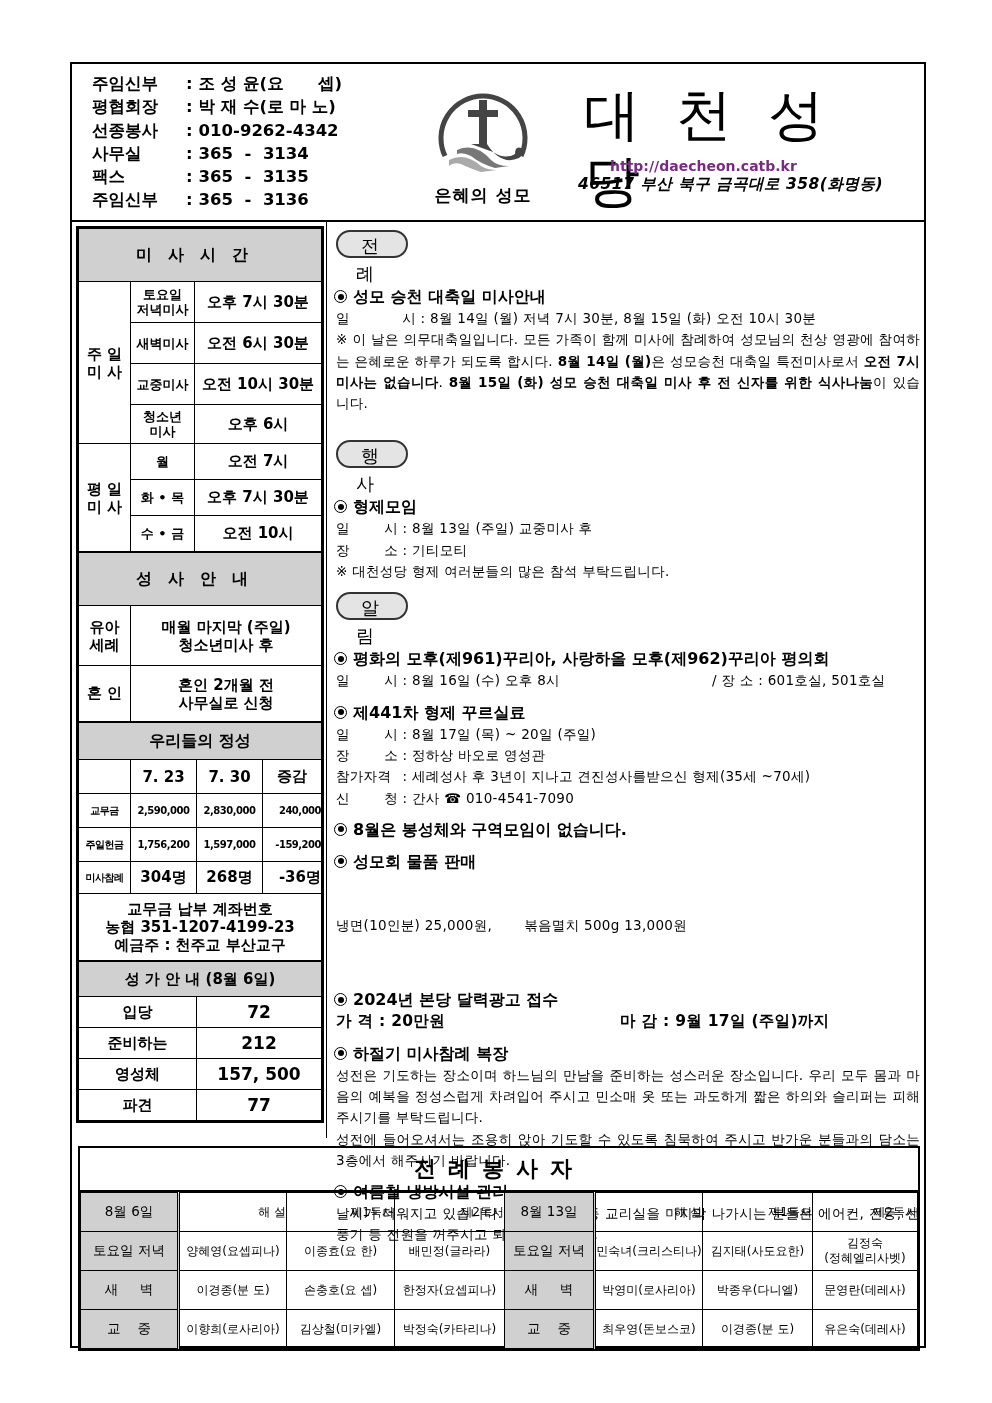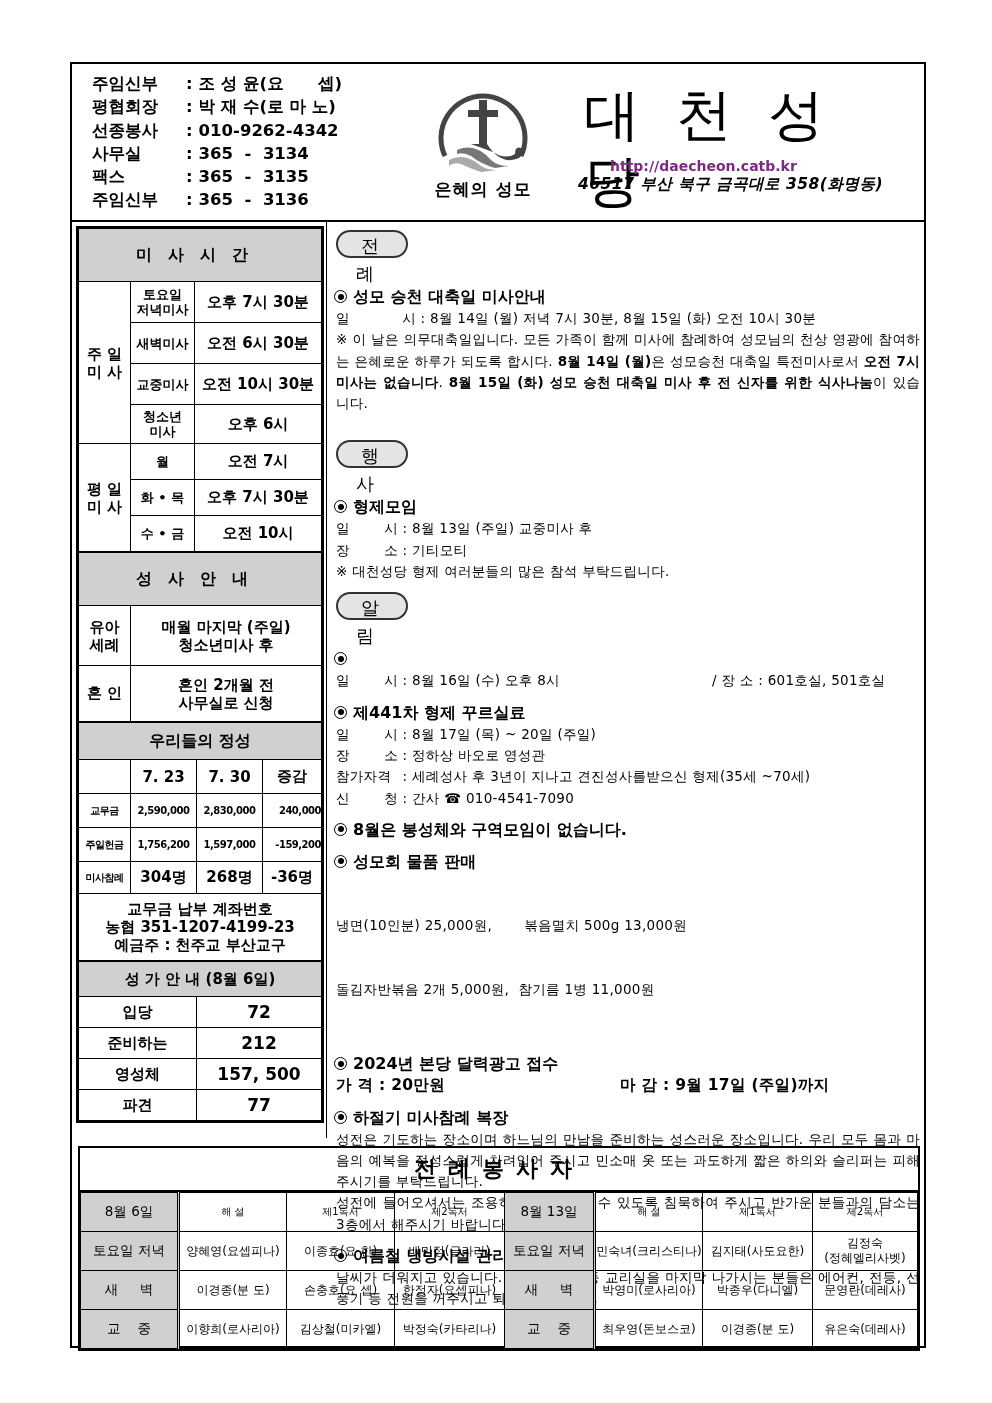--- a/index.html
+++ b/index.html
@@ -7,21 +7,21 @@
   .page { position:absolute; left:70px; top:62px; width:856px; height:1286px; border:2px solid #000; box-sizing:border-box; }
 
   
   .hdr { position:absolute; left:0; top:0; width:852px; height:156px; border-bottom:2px solid #000; }
   .hinfo { position:absolute; left:20px; top:8px; font-size:16.5px; font-weight:bold; line-height:23.3px; }
   .hinfo .row { display:flex; white-space:pre; }
   .hinfo .k { display:inline-block; width:88px; text-align:justify; text-align-last:justify; }
   .hinfo .sep { margin:0 6px; }
   .logo { position:absolute; left:356px; top:22px; width:110px; text-align:center; }
   .logo svg { display:block; margin:0 auto; }
-  .logo .cap { font-size:17px; font-weight:bold; margin-top:0px; letter-spacing:1px; }
+  .logo .cap { font-size:17px; font-weight:bold; margin-top:6px; letter-spacing:1px; }
   .title { position:absolute; left:512px; top:18px; font-size:56px; font-weight:normal; letter-spacing:36px; line-height:66px; }
   .url { position:absolute; left:538px; top:94px; font-size:14px; font-weight:bold; color:#7a2a82; }
   .addr { position:absolute; left:506px; top:110px; font-size:15.5px; font-weight:bold; letter-spacing:0.5px;font-style:italic; }
 
   
   .leftcol { position:absolute; left:4px; top:162px; width:248px; border:2px solid #000; box-sizing:border-box; }
   .vline { position:absolute; left:254px; top:156px; width:1px; height:918px; background:#000; }
   table.t { border-collapse:collapse; width:100%; }
   table.t td { border:1px solid #000; text-align:center; vertical-align:middle; font-weight:bold; padding:0; }
   .gray { background:#d0d0d0; }
@@ -41,21 +41,21 @@
   .body { font-size:13.5px; line-height:21.3px; letter-spacing:0.3px; text-align:justify; padding-left:2px; }
   .body .lbl { display:inline-block; width:62px; text-align:justify; text-align-last:justify; }
   .gap { height:14px; }
   .big { font-size:15.5px; font-weight:bold; }
 
   
   .bottom { position:absolute; left:6px; top:1082px; width:842px; border:2px solid #000; box-sizing:border-box; }
   .btitle { height:42px; text-align:center; font-size:22px; font-weight:bold; letter-spacing:12px; line-height:42px; border-bottom:2px solid #000; }
   table.b { border-collapse:collapse; width:100%; table-layout:fixed; }
   table.b td { border:1px solid #000; text-align:center; vertical-align:middle; height:38px; font-size:12px; padding:0; }
-  table.b td.hd { font-size:10px; }
+  table.b td.hd { font-size:12px;text-align:right; }
   table.b td.date { font-size:13.5px; }
   table.b td.dbl { border-right:3px double #000; }
 </style>
 </head>
 <body>
 
 <div class="page">
 
   <div class="hdr">
     <div class="hinfo">
@@ -183,21 +183,21 @@
       <tr style="height:34px">
             <td class="tiny">주일헌금</td>
             <td class="tiny">1,756,200</td>
             <td class="tiny">1,597,000</td>
             <td class="tiny" style="text-align:right">-159,200</td>
           </tr>
       <tr style="height:32px">
             <td class="tiny">미사참례</td>
             <td class="md">304명</td>
             <td class="md">268명</td>
-            <td class="md" style="text-align:center">-36명</td>
+            <td class="md" style="text-align:right">-36명</td>
           </tr>
       <tr>
             <td colspan="4" class="acct" style="white-space:pre-line">교무금 납부 계좌번호
 농협 351-1207-4199-23
 예금주 : 천주교 부산교구</td>
           </tr>
     </tbody>
       </table>
 
     <table class="t">
@@ -242,42 +242,41 @@
     <div class="badge">행사</div>
     <div class="item-title"><span class="dot"></span><span>형제모임</span></div>
     <div class="body">
       <div><span class="lbl">일 시</span> : <span>8월 13일 (주일) 교중미사 후</span></div>
       <div><span class="lbl">장 소</span> : <span>기티모티</span></div>
       <div>※ 대천성당 형제 여러분들의 많은 참석 부탁드립니다.</div>
     </div>
 
     <div class="gap" style="height:10px"></div>
     <div class="badge">알림</div>
-    <div class="item-title"><span class="dot"></span></div>
+    <div class="item-title"><span class="dot"></span><span>평화의 모후(제961)꾸리아, 사랑하올 모후(제962)꾸리아 평의회</span></div>
     <div class="body">
       <div><span class="lbl">일 시</span> : <span style="display:inline-block;width:300px">8월 16일 (수) 오후 8시</span><span>/ 장  소</span> : <span>601호실, 501호실</span></div>
     </div>
 
     <div class="gap" style="height:8px"></div>
     <div class="item-title"><span class="dot"></span><span>제441차 형제 꾸르실료</span></div>
     <div class="body">
       <div><span class="lbl">일 시</span> : <span>8월 17일 (목) ~ 20일 (주일)</span></div>
       <div><span class="lbl">장 소</span> : <span>정하상 바오로 영성관</span></div>
       <div><span class="lbl">참가자격</span> : <span>세례성사 후 3년이 지나고 견진성사를받으신 형제(35세 ~70세)</span></div>
       <div><span class="lbl">신 청</span> : <span>간사  ☎ 010-4541-7090</span></div>
     </div>
 
     <div class="gap" style="height:8px"></div>
     <div class="item-title"><span class="dot"></span><span>8월은 봉성체와 구역모임이 없습니다.</span></div>
 
     <div class="gap" style="height:8px"></div>
     <div class="item-title"><span class="dot"></span><span>성모회 물품 판매</span></div>
     <div class="body" style="white-space:pre">
       <div>냉면(10인분) 25,000원,       볶음멸치 500g 13,000원</div>
-      <div>돌김자반볶음 2개 5,000원,  참기름 1병 11,000원</div>
     </div>
 
     <div class="gap" style="height:8px"></div>
     <div class="item-title"><span class="dot"></span><span>2024년 본당 달력광고 접수</span></div>
     <div class="body big">
       <span style="display:inline-block;width:284px">가  격 : 20만원</span><span>마  감 : 9월 17일 (주일)까지</span>
     </div>
 
     <div class="gap" style="height:8px"></div>
     <div class="item-title"><span class="dot"></span><span>하절기 미사참례 복장</span></div>

